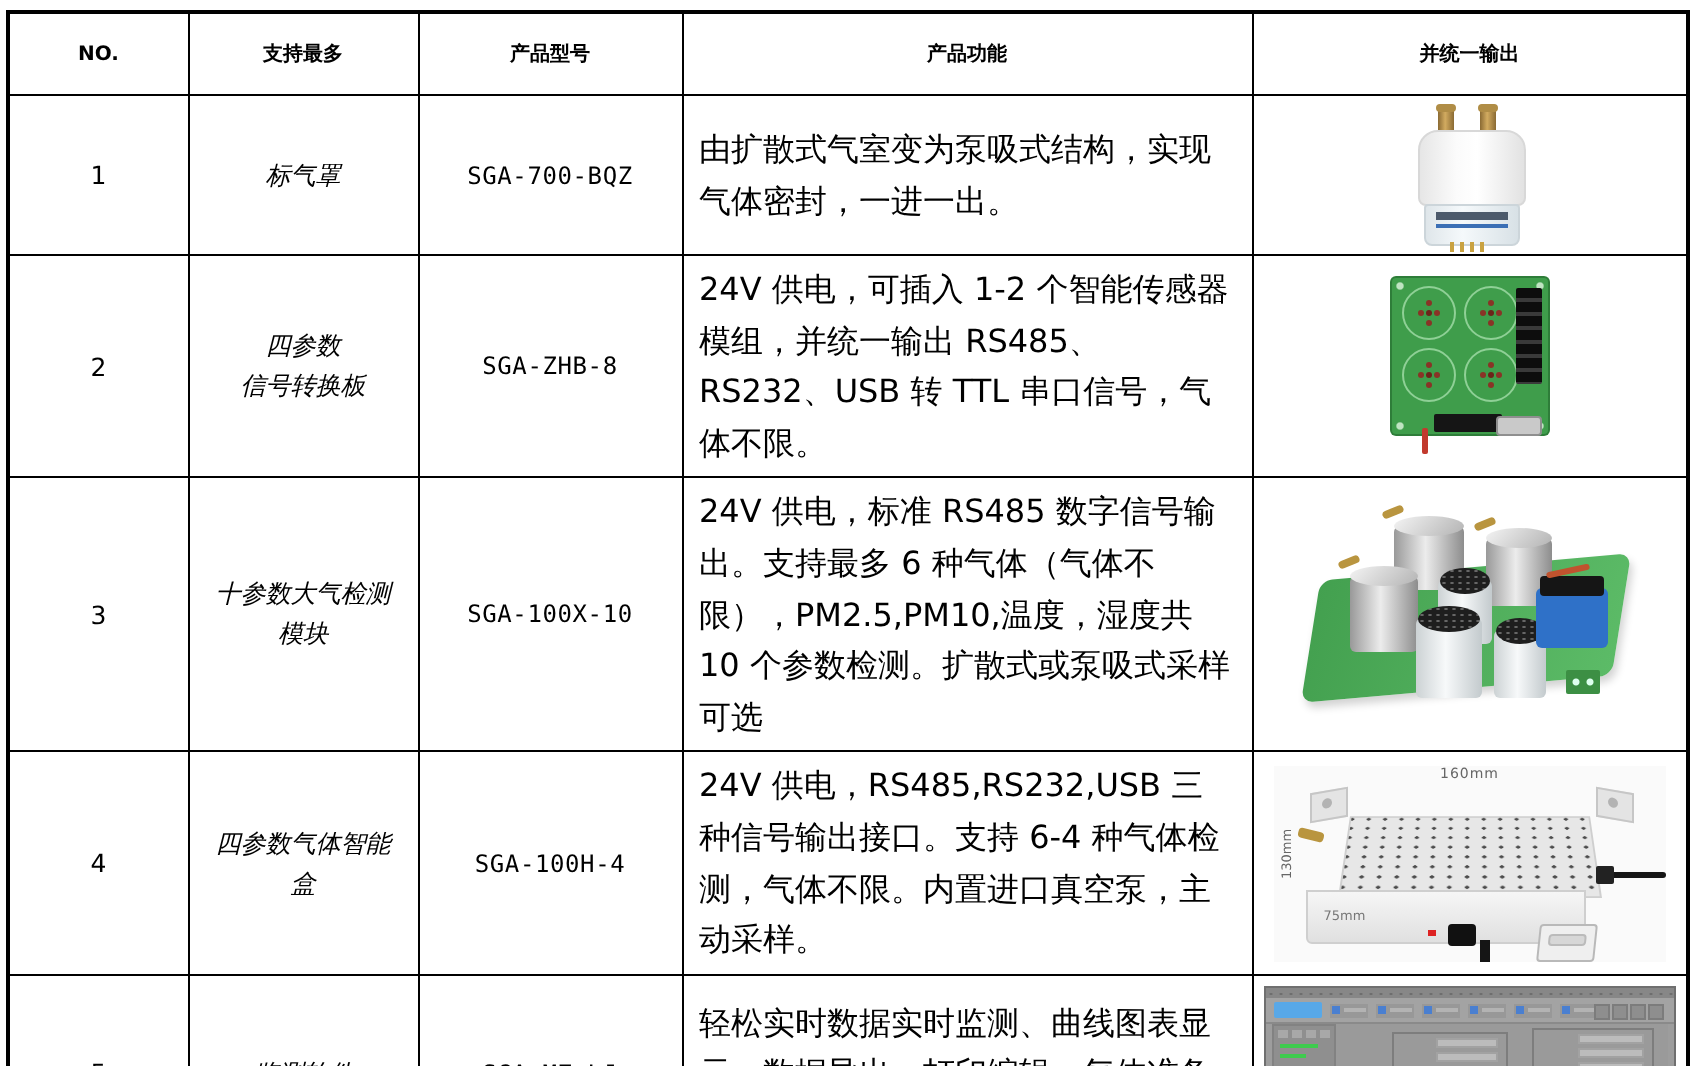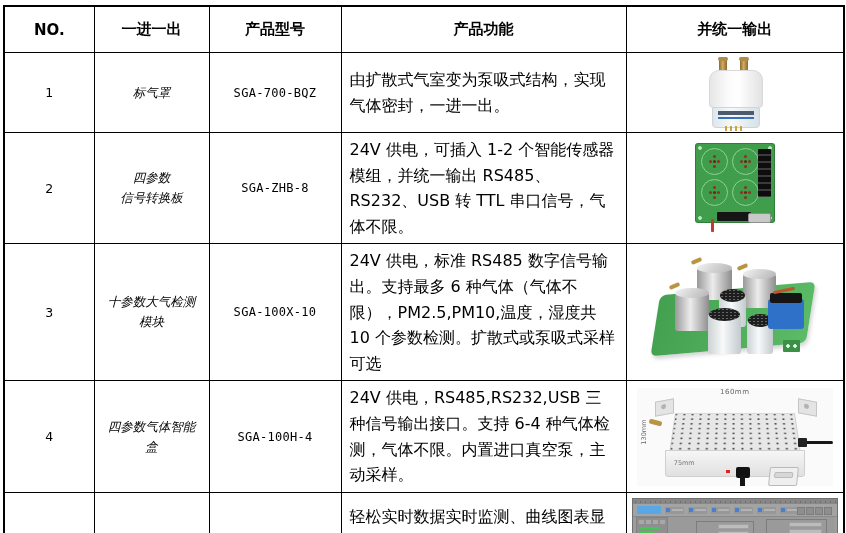--- a/index.html
+++ b/index.html
@@ -1,19 +1,19 @@
 <!DOCTYPE html>
 <html><head>
 <meta charset="utf-8">
 <style>
   html,body{margin:0;padding:0;background:#fff;font-family:"DejaVu Sans",sans-serif;color:#000;}
   .page{width:846px;height:533px;box-sizing:border-box;padding:5px 3px 3px 3px;background:#fff;}
   table.product-table{border-collapse:collapse;table-layout:fixed;width:840px;border:2px solid #000;}
   th,td{border:1px solid #000;overflow:hidden;box-sizing:border-box;}
-  th{height:24px;font-size:15px;font-weight:bold;text-align:center;padding:13px;}
+  th{height:24px;font-size:10px;font-weight:bold;text-align:center;padding:13px;}
   td{vertical-align:middle;}
   .c-no,.c-name,.c-model{text-align:center;font-size:12.5px;}
   .c-name{white-space:pre-line;line-height:1.6;font-style:italic;}
   .c-model{font-family:"DejaVu Sans Mono",monospace;font-size:12px;letter-spacing:.3px;}
   .c-func{padding:4px 8px 4px 8px;font-size:16px;line-height:1.6;text-align:left;}
   .c-img{text-align:center;}
   tr.r1{height:80px;} tr.r2{height:86px;} tr.r3{height:124px;} tr.r4{height:110px;} tr.r5{height:100px;}
 
   
   .ph{position:relative;margin:0 auto;}
@@ -80,21 +80,21 @@
   .bx-dim-top{position:absolute;top:0;left:0;right:0;text-align:center;font-size:7px;color:#666;letter-spacing:.5px;}
   .bx-dim-side{position:absolute;left:-6px;top:40px;transform:rotate(-90deg);font-size:6.5px;color:#666;}
   .bx-flange{position:absolute;width:17px;height:13px;background:#e4e4e4;border:1px solid #c6c6c6;}
   .bx-flange::before{content:"";position:absolute;top:3px;left:5px;width:5px;height:5px;border-radius:50%;background:#b3b3b3;}
   .bx-fl{top:12px;left:18px;transform:skewY(-10deg);}
   .bx-fr{top:12px;right:16px;transform:skewY(10deg);}
   .bx-top{position:absolute;top:16px;left:32px;width:130px;height:48px;border:1px solid #cfcfcf;
     background-color:#e7e7e7;background-image:radial-gradient(#4c4c4c 1.1px,transparent 1.4px);
     background-size:9px 6px;background-position:5px 4px;
     transform:perspective(220px) rotateX(26deg);transform-origin:50% 100%;}
-  .bx-front{position:absolute;top:62px;left:28px;width:138px;height:25px;border:1px solid #cfcfcf;
+  .bx-front{position:absolute;top:62px;left:16px;width:138px;height:25px;border:1px solid #cfcfcf;
     border-radius:0 0 3px 3px;background:linear-gradient(#f6f6f6,#e0e0e0);}
   .bx-dim-front{position:absolute;left:8px;top:8px;font-size:6.5px;color:#777;}
   .bx-led{position:absolute;bottom:3px;left:60px;width:4px;height:3px;background:#d22;}
   .bx-plug{position:absolute;bottom:-2px;left:70px;width:14px;height:11px;background:#111;border-radius:2px;}
   .bx-cable-down{position:absolute;top:87px;left:103px;width:5px;height:11px;background:#151515;}
   .bx-dbconn{position:absolute;top:79px;left:132px;width:27px;height:17px;background:#efefef;border:1px solid #b9b9b9;
     border-radius:2px;transform:skewX(-6deg);}
   .bx-dbconn::before{content:"";position:absolute;top:4px;left:4px;right:4px;height:4px;background:#d7d7d7;border:1px solid #bbb;border-radius:2px;}
   .bx-cable-r{position:absolute;top:53px;right:0;width:30px;height:3px;background:#161616;border-radius:2px;}
   .bx-plug-r{position:absolute;top:50px;right:26px;width:9px;height:9px;background:#222;border-radius:1px;}
@@ -134,21 +134,21 @@
     <colgroup>
       <col style="width:90px">
         <col style="width:115px">
         <col style="width:132px">
         <col style="width:285px">
         <col style="width:218px">
     </colgroup>
     <thead>
       <tr>
         <th>NO.</th>
-        <th>一进一出</th>
+        <th>支持最多</th>
         <th>产品型号</th>
         <th>产品功能</th>
         <th>并统一输出</th>
       </tr>
     </thead>
     <tbody>
 
       <tr class="r1">
         <td class="c-no">1</td>
         <td class="c-name">标气罩</td>

